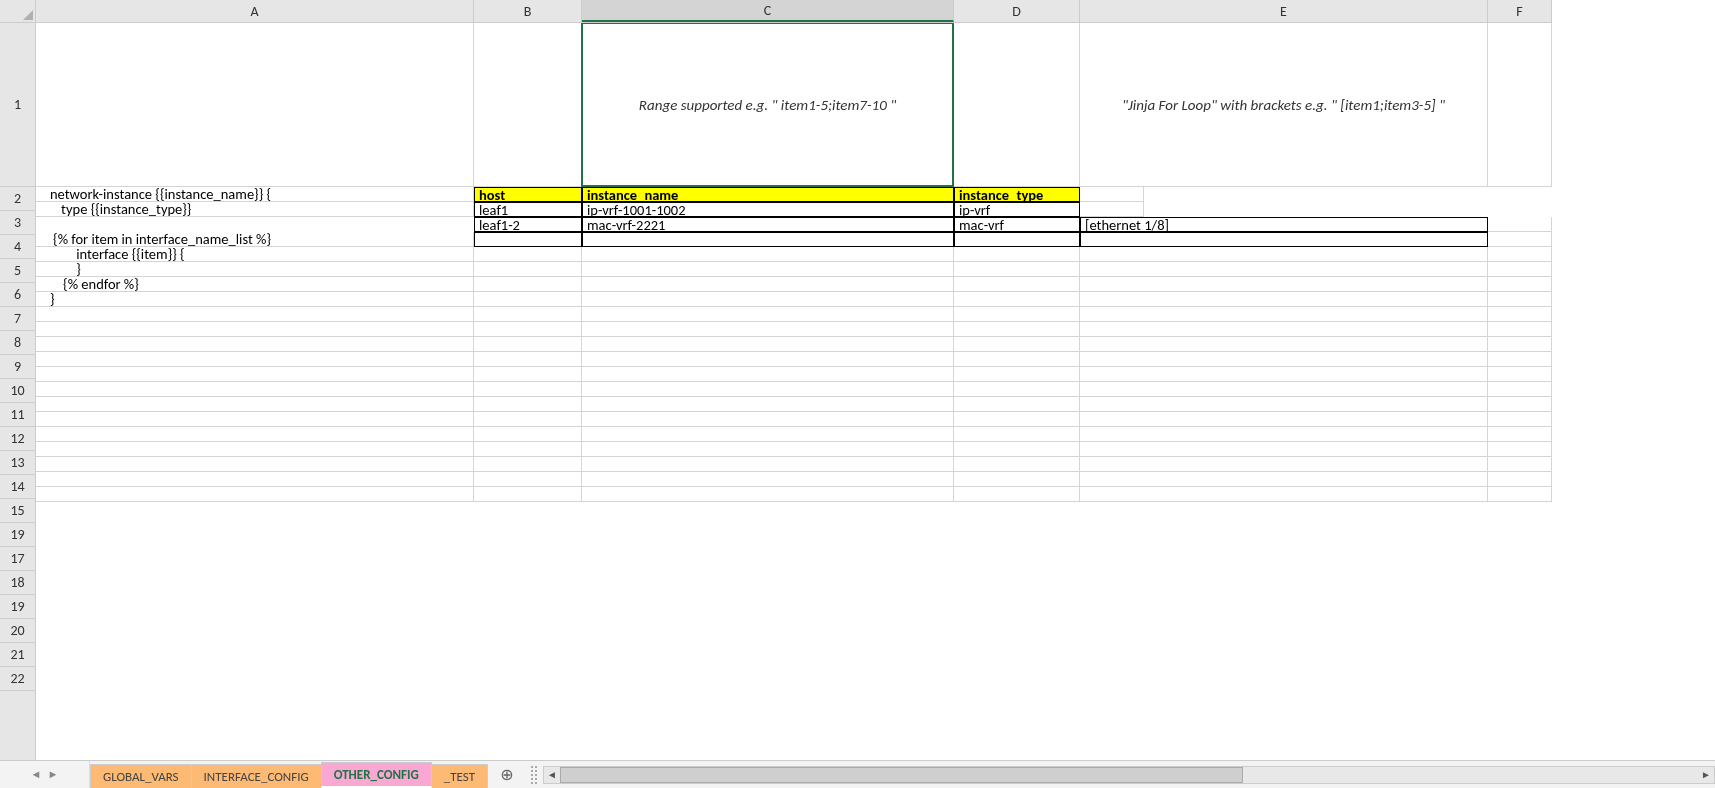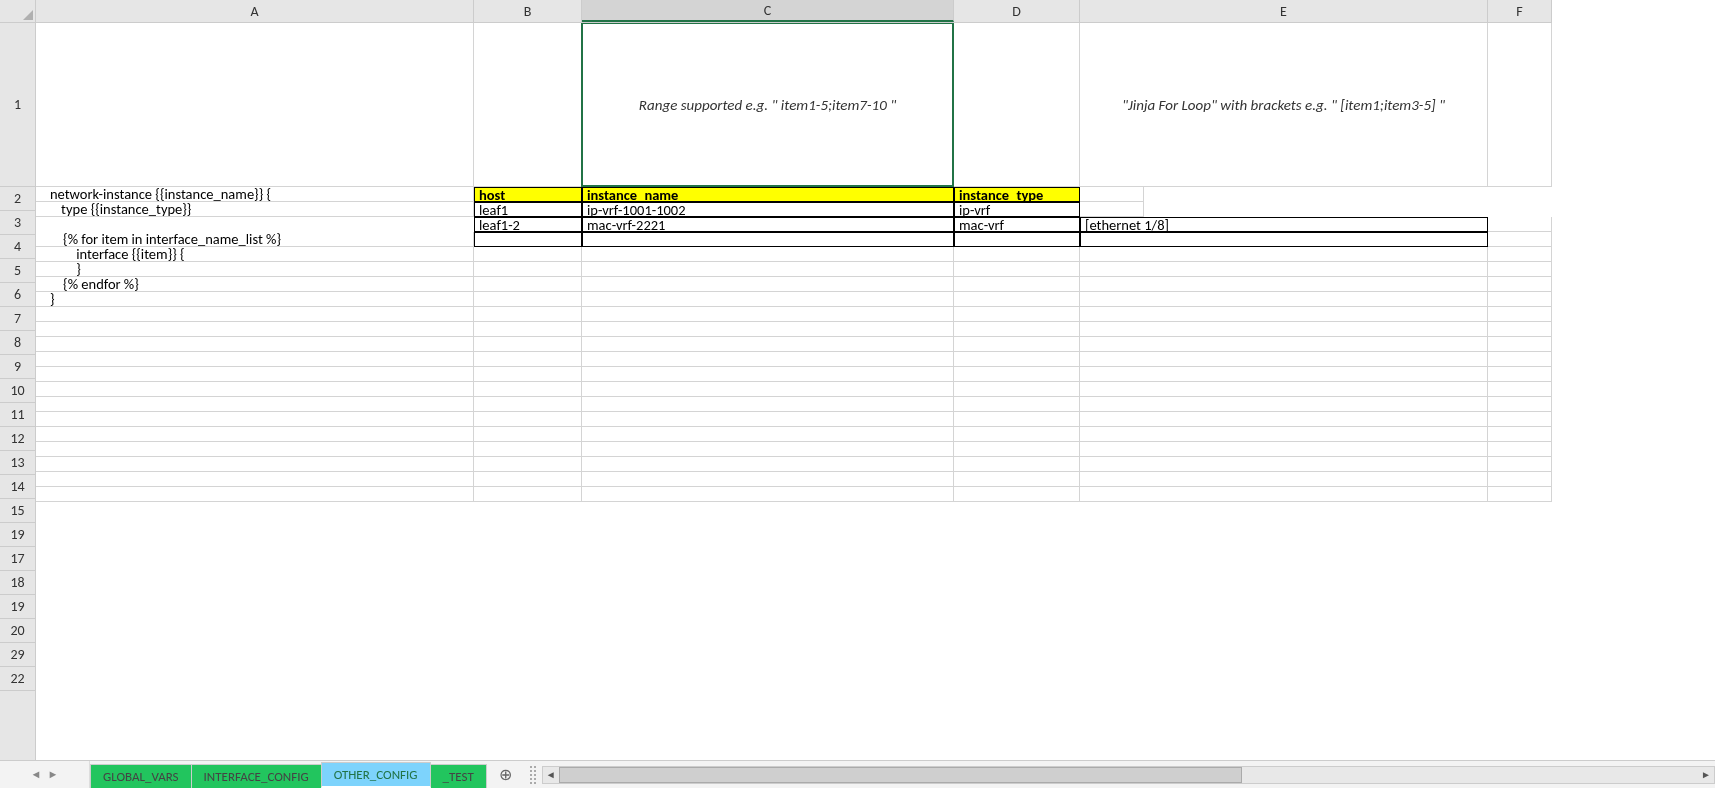--- a/index.html
+++ b/index.html
@@ -25,22 +25,22 @@
   .col-D { width: 126px; }
   .col-E { width: 408px; }
   .col-F { width: 64px; }
   .header-yellow { background:#ffff00 !important; font-weight:bold; border:1px solid #000 !important; }
   .tbl-cell { border:1px solid #000 !important; }
   .active-cell-border { position:absolute; border:2px solid #217346; pointer-events:none; }
   .tab-bar { height: 28px; display:flex; align-items:stretch; border-top:1px solid #ccc; background:#f3f3f3; position:relative;}
   .tab-nav { width:90px; display:flex; align-items:center; justify-content:center; gap:6px; border-right:1px solid #ddd;}
   .tab-nav span { font-size:11px; color:#888; cursor:pointer;}
   .tabs { display:flex; align-items:flex-end;}
-  .tab { padding:4px 12px; font-size:13px; border:1px solid #ccc; border-bottom:none; background:#22c55e; margin-right:-1px; cursor:pointer; color:#444;}
-  .tab.active { background:#7dd3fc; color:#217346; font-weight:normal; border-bottom:2px solid #fff; position:relative; z-index:2;}
+  .tab { padding:4px 12px; font-size:13px; border:1px solid #ccc; border-bottom:none; background:#fdba74; margin-right:-1px; cursor:pointer; color:#444;}
+  .tab.active { background:#f9a8d4; color:#217346; font-weight:bold; border-bottom:2px solid #fff; position:relative; z-index:2;}
   .add-sheet { width:28px; display:flex; align-items:center; justify-content:center; font-size:16px; color:#666; cursor:pointer; margin-left:6px;}
   .hscroll-wrap { flex:1; display:flex; align-items:center; padding-left:10px;}
   .splitter { width:6px; height:18px; border-left:2px dotted #aaa; border-right:2px dotted #aaa; margin-right:6px; cursor:col-resize;}
   .hscroll { flex:1; height:18px; background:#e8e8e8; border:1px solid #ccc; position:relative; display:flex; align-items:center;}
   .hscroll .arrow { width:16px; height:16px; display:flex; align-items:center; justify-content:center; font-size:10px; color:#555; cursor:pointer;}
   .hscroll .track { flex:1; height:100%; position:relative;}
   .hscroll .thumb { position:absolute; left:0; top:0; width:60%; height:100%; background:#cfcfcf; border:1px solid #aaa;}
   .top-row { display:flex; }
 </style>
 </head>
@@ -73,21 +73,21 @@
         <div class="row-header">11</div>
         <div class="row-header">12</div>
         <div class="row-header">13</div>
         <div class="row-header">14</div>
         <div class="row-header">15</div>
         <div class="row-header">19</div>
         <div class="row-header">17</div>
         <div class="row-header">18</div>
         <div class="row-header">19</div>
         <div class="row-header">20</div>
-        <div class="row-header">29</div>
+        <div class="row-header">21</div>
         <div class="row-header">22</div>
       </div>
     <div class="cells" id="cells">
       <div class="active-cell-border" id="active-border" style="left: 545px; top: -1px; width: 373px; height: 165px;"></div>
     <div class="row r1">
           <div class="cell col-A tall"></div>
           <div class="cell col-B tall"></div>
           <div class="cell col-C tall">Range supported e.g. " item1-5;item7-10 "</div>
           <div class="cell col-D tall"></div>
           <div class="cell col-E tall">"Jinja For Loop" with brackets e.g. " [item1;item3-5] "</div>
@@ -109,21 +109,21 @@
         </div>
         <div class="row">
           <div class="cell col-A" style="white-space: pre; padding-left: 14px; margin-top: 32px;">    admin-state enable</div>
           <div class="cell col-B tbl-cell">leaf1-2</div>
           <div class="cell col-C tbl-cell">mac-vrf-2221</div>
           <div class="cell col-D tbl-cell">mac-vrf</div>
           <div class="cell col-E tbl-cell">[ethernet 1/8]</div>
           <div class="cell col-F"></div>
         </div>
         <div class="row">
-          <div class="cell col-A" style="white-space: pre; padding-left: 14px; text-align: center;">    {% for item in interface_name_list %}</div>
+          <div class="cell col-A" style="white-space: pre; padding-left: 4px; text-align: center;">    {% for item in interface_name_list %}</div>
           <div class="cell col-B tbl-cell"></div>
           <div class="cell col-C tbl-cell"></div>
           <div class="cell col-D tbl-cell"></div>
           <div class="cell col-E tbl-cell"></div>
           <div class="cell col-F"></div>
         </div>
         <div class="row">
           <div class="cell col-A" style="white-space: pre; padding-left: 14px; text-align: right;">        interface {{item}} {</div>
           <div class="cell col-B"></div>
           <div class="cell col-C"></div>

